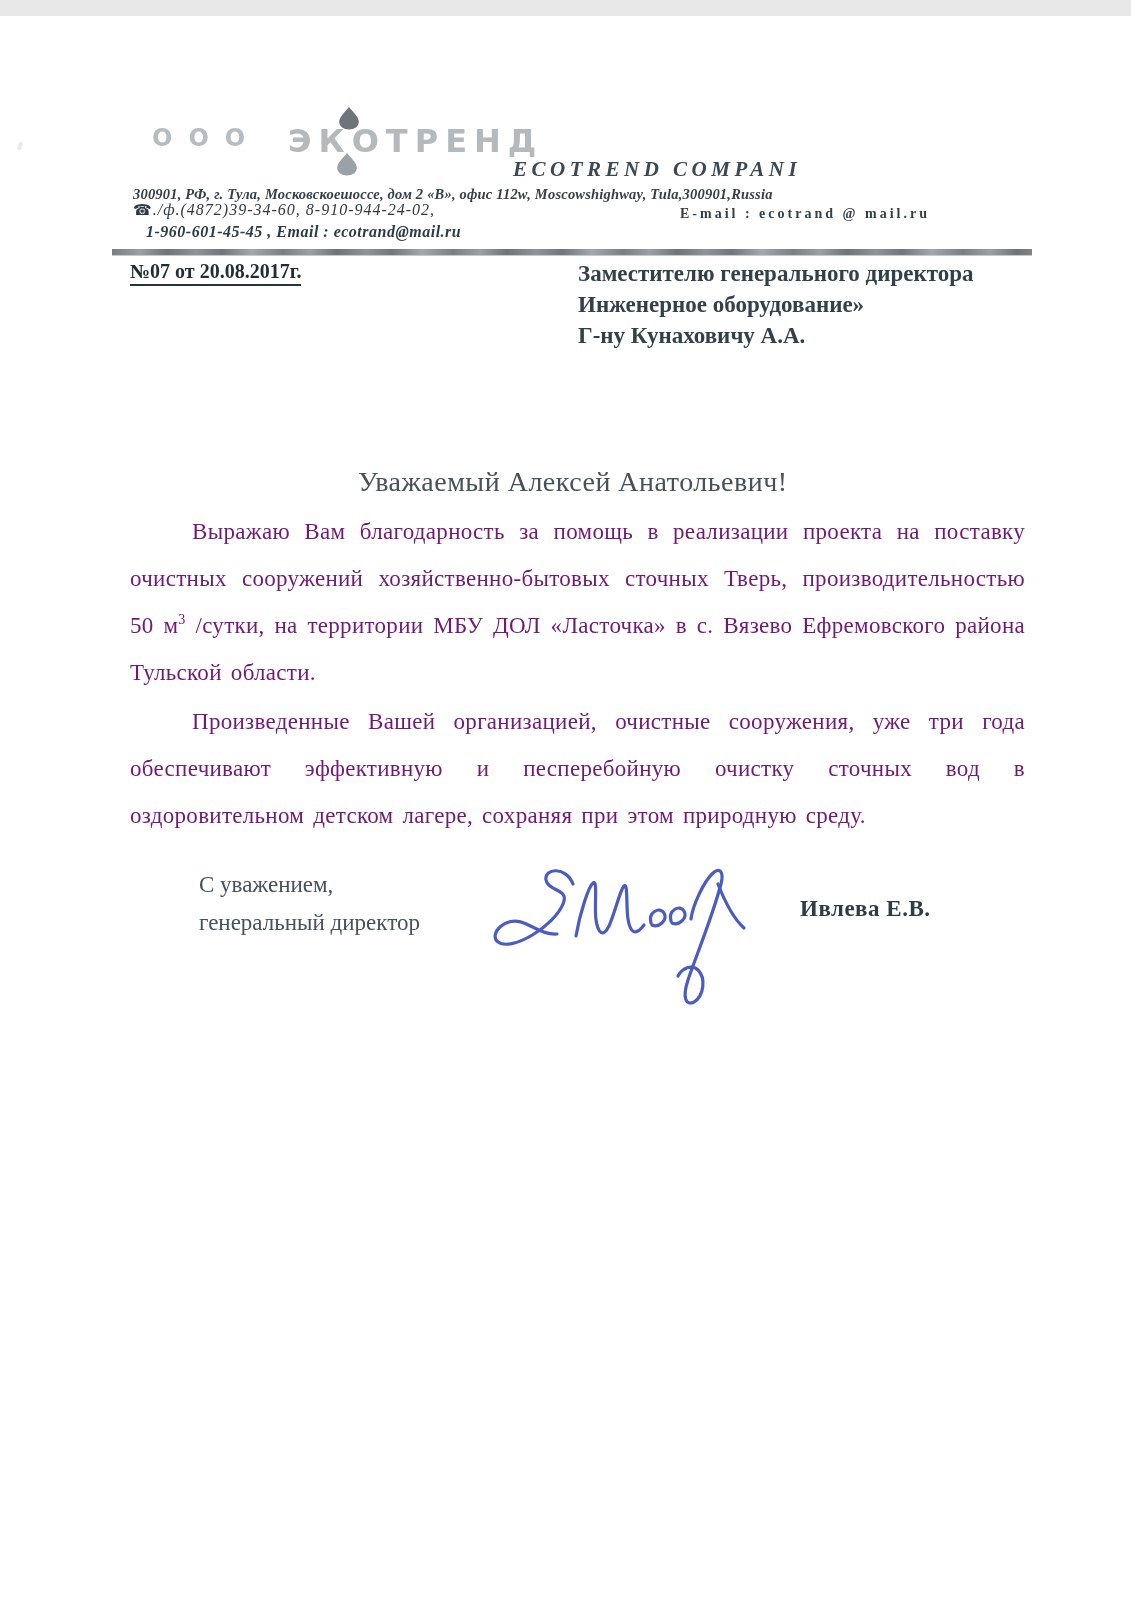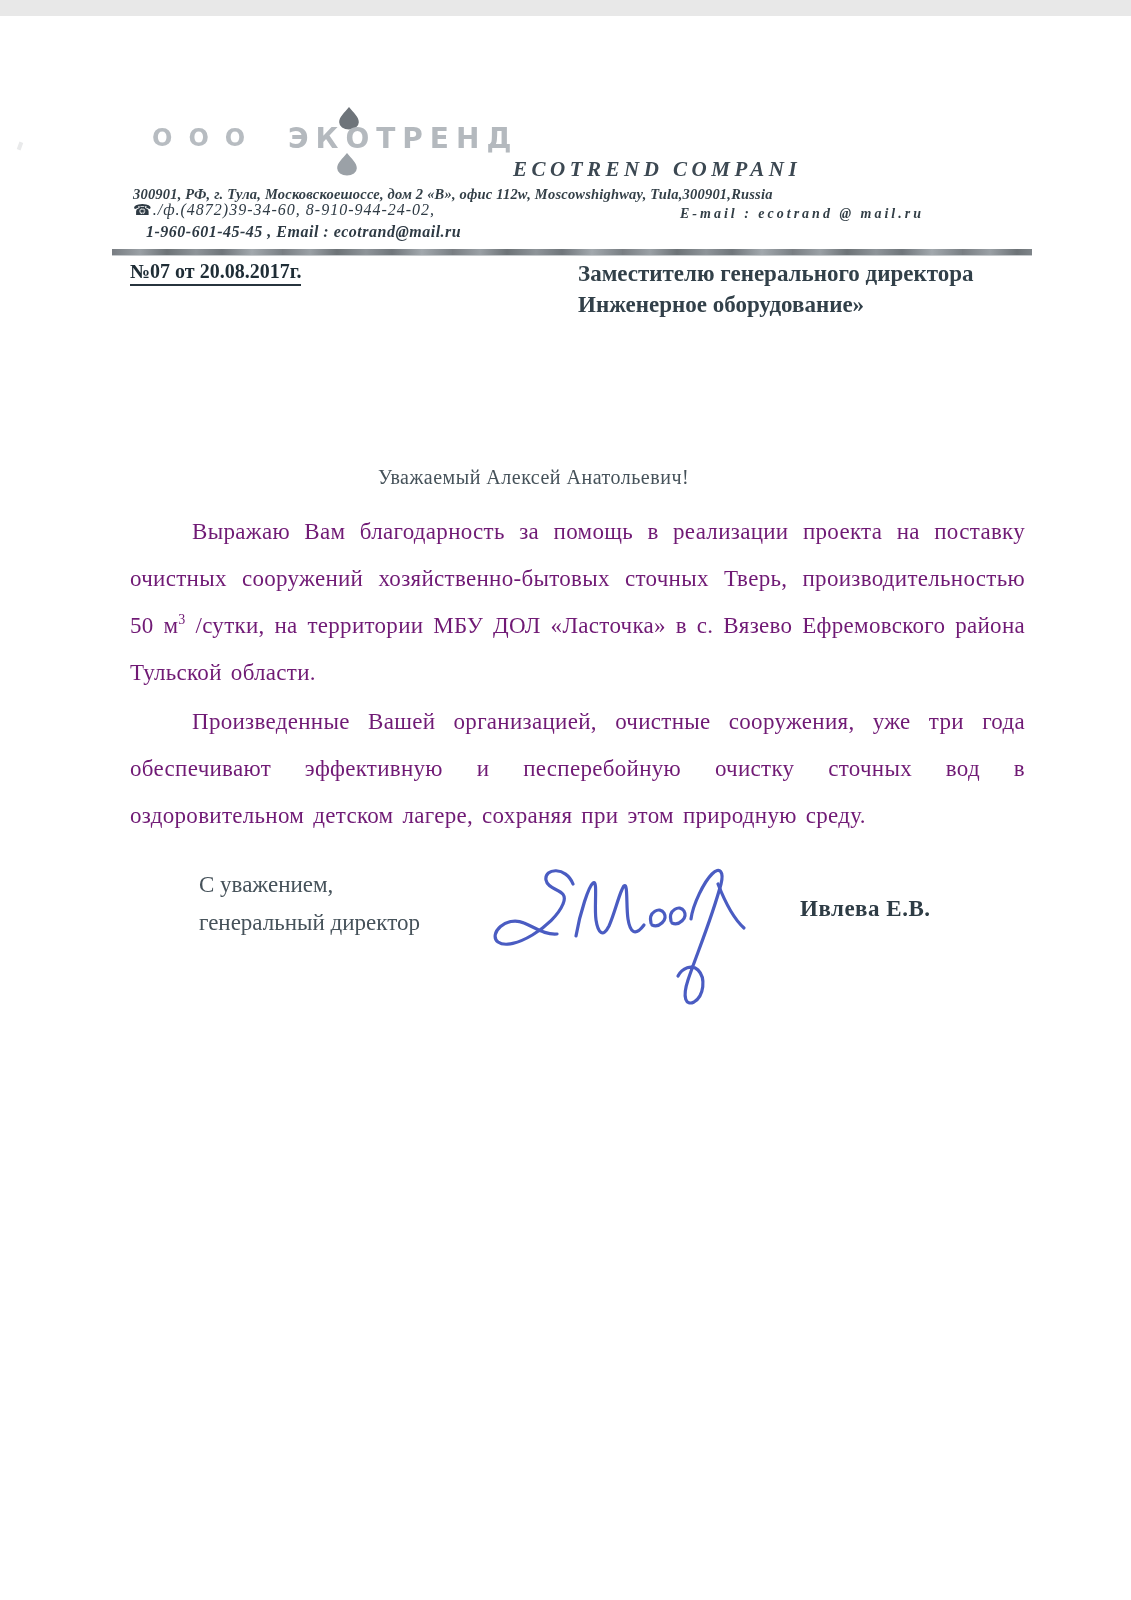--- a/index.html
+++ b/index.html
@@ -17,21 +17,21 @@
   
   .logo-ooo {
     position: absolute; left: 152px; top: 108px;
     font-family: "DejaVu Sans", sans-serif;
     font-size: 24px; letter-spacing: 16px;
     color: #b7bcc1; font-weight: 600;
   }
   .logo-brand {
     position: absolute; left: 288px; top: 106px;
     font-family: "DejaVu Sans", sans-serif;
-    font-size: 28px; letter-spacing: 7px;
+    font-size: 32px; letter-spacing: 7px;
     color: #b4b9be; font-weight: 600;
   }
   .leaf { position: absolute; width: 22px; height: 24px; }
   .leaf-top { left: 338px; top: 90px; }
   .leaf-bottom { left: 336px; top: 136px; }
 
   .company-name {
     position: absolute; left: 513px; top: 141px;
     font-style: italic; font-weight: bold;
     font-size: 21px; letter-spacing: 4.5px;
@@ -45,21 +45,21 @@
   }
   .phone-row1 {
     position: absolute; left: 133px; top: 185px;
     font-style: italic; font-weight: normal;
     font-size: 16px; letter-spacing: 1px;
     color: #2e3a44;
   }
   .phone-icon { font-style: normal; font-size: 15px; letter-spacing: 0; margin-right: 1px; }
   .email-right {
     position: absolute; left: 680px; top: 190px;
-    font-style: italic; font-weight: bold;
+    font-weight: bold;
     font-size: 14px; letter-spacing: 3px;
     color: #333f47;
     text-align: right;
   }
   .phone-row2 {
     position: absolute; left: 146px; top: 207px;
     font-style: italic; font-weight: bold;
     font-size: 16px; letter-spacing: 0.5px;
     color: #2e3a44;
   }
@@ -84,22 +84,22 @@
     padding-bottom: 1px;
   }
   .addressee {
     position: absolute; left: 578px; top: 242px;
     font-weight: bold; font-size: 23px;
     line-height: 31px; color: #324049;
   }
 
   
   .salutation {
-    position: absolute; left: 378px; top: 450px;
-    font-size: 20px; color: #46525a;
+    position: absolute; left: 358px; top: 450px;
+    font-size: 28px; color: #46525a;
     letter-spacing: 0.5px;
   }
   .para {
     position: absolute; left: 130px; width: 895px;
     font-size: 23px; line-height: 47px;
     color: #701a75;
     text-align: justify; text-indent: 62px;
     word-spacing: 3px; letter-spacing: 0.3px;
   }
   .para-1 { top: 492px; }
@@ -147,20 +147,21 @@
   <div class="email-right">E-mail : ecotrand @ mail.ru</div>
   <div class="phone-row2">1-960-601-45-45 , Email : ecotrand@mail.ru</div>
 
   <div class="divider"></div>
 
   <div class="ref-number">№07 от 20.08.2017г.</div>
 
   <div class="addressee">
     <div>Заместителю генерального директора</div>
     <div>Инженерное оборудование»</div>
+    <div>Г-ну Кунаховичу А.А.</div>
   </div>
 
   <div class="salutation">Уважаемый Алексей Анатольевич!</div>
 
   <p class="para para-1"><span>Выражаю Вам благодарность за помощь в реализации проекта на поставку очистных сооружений хозяйственно-бытовых сточных Тверь, производительностью 50 м</span><sup>3</sup><span> /сутки, на территории МБУ ДОЛ «Ласточка» в с. Вязево Ефремовского района Тульской области.</span></p>
 
   <p class="para para-2">Произведенные Вашей организацией, очистные сооружения, уже три года обеспечивают эффективную и песперебойную очистку сточных вод в оздоровительном детском лагере, сохраняя при этом природную среду.</p>
 
   <div class="closing">
     <div>С уважением,</div>

